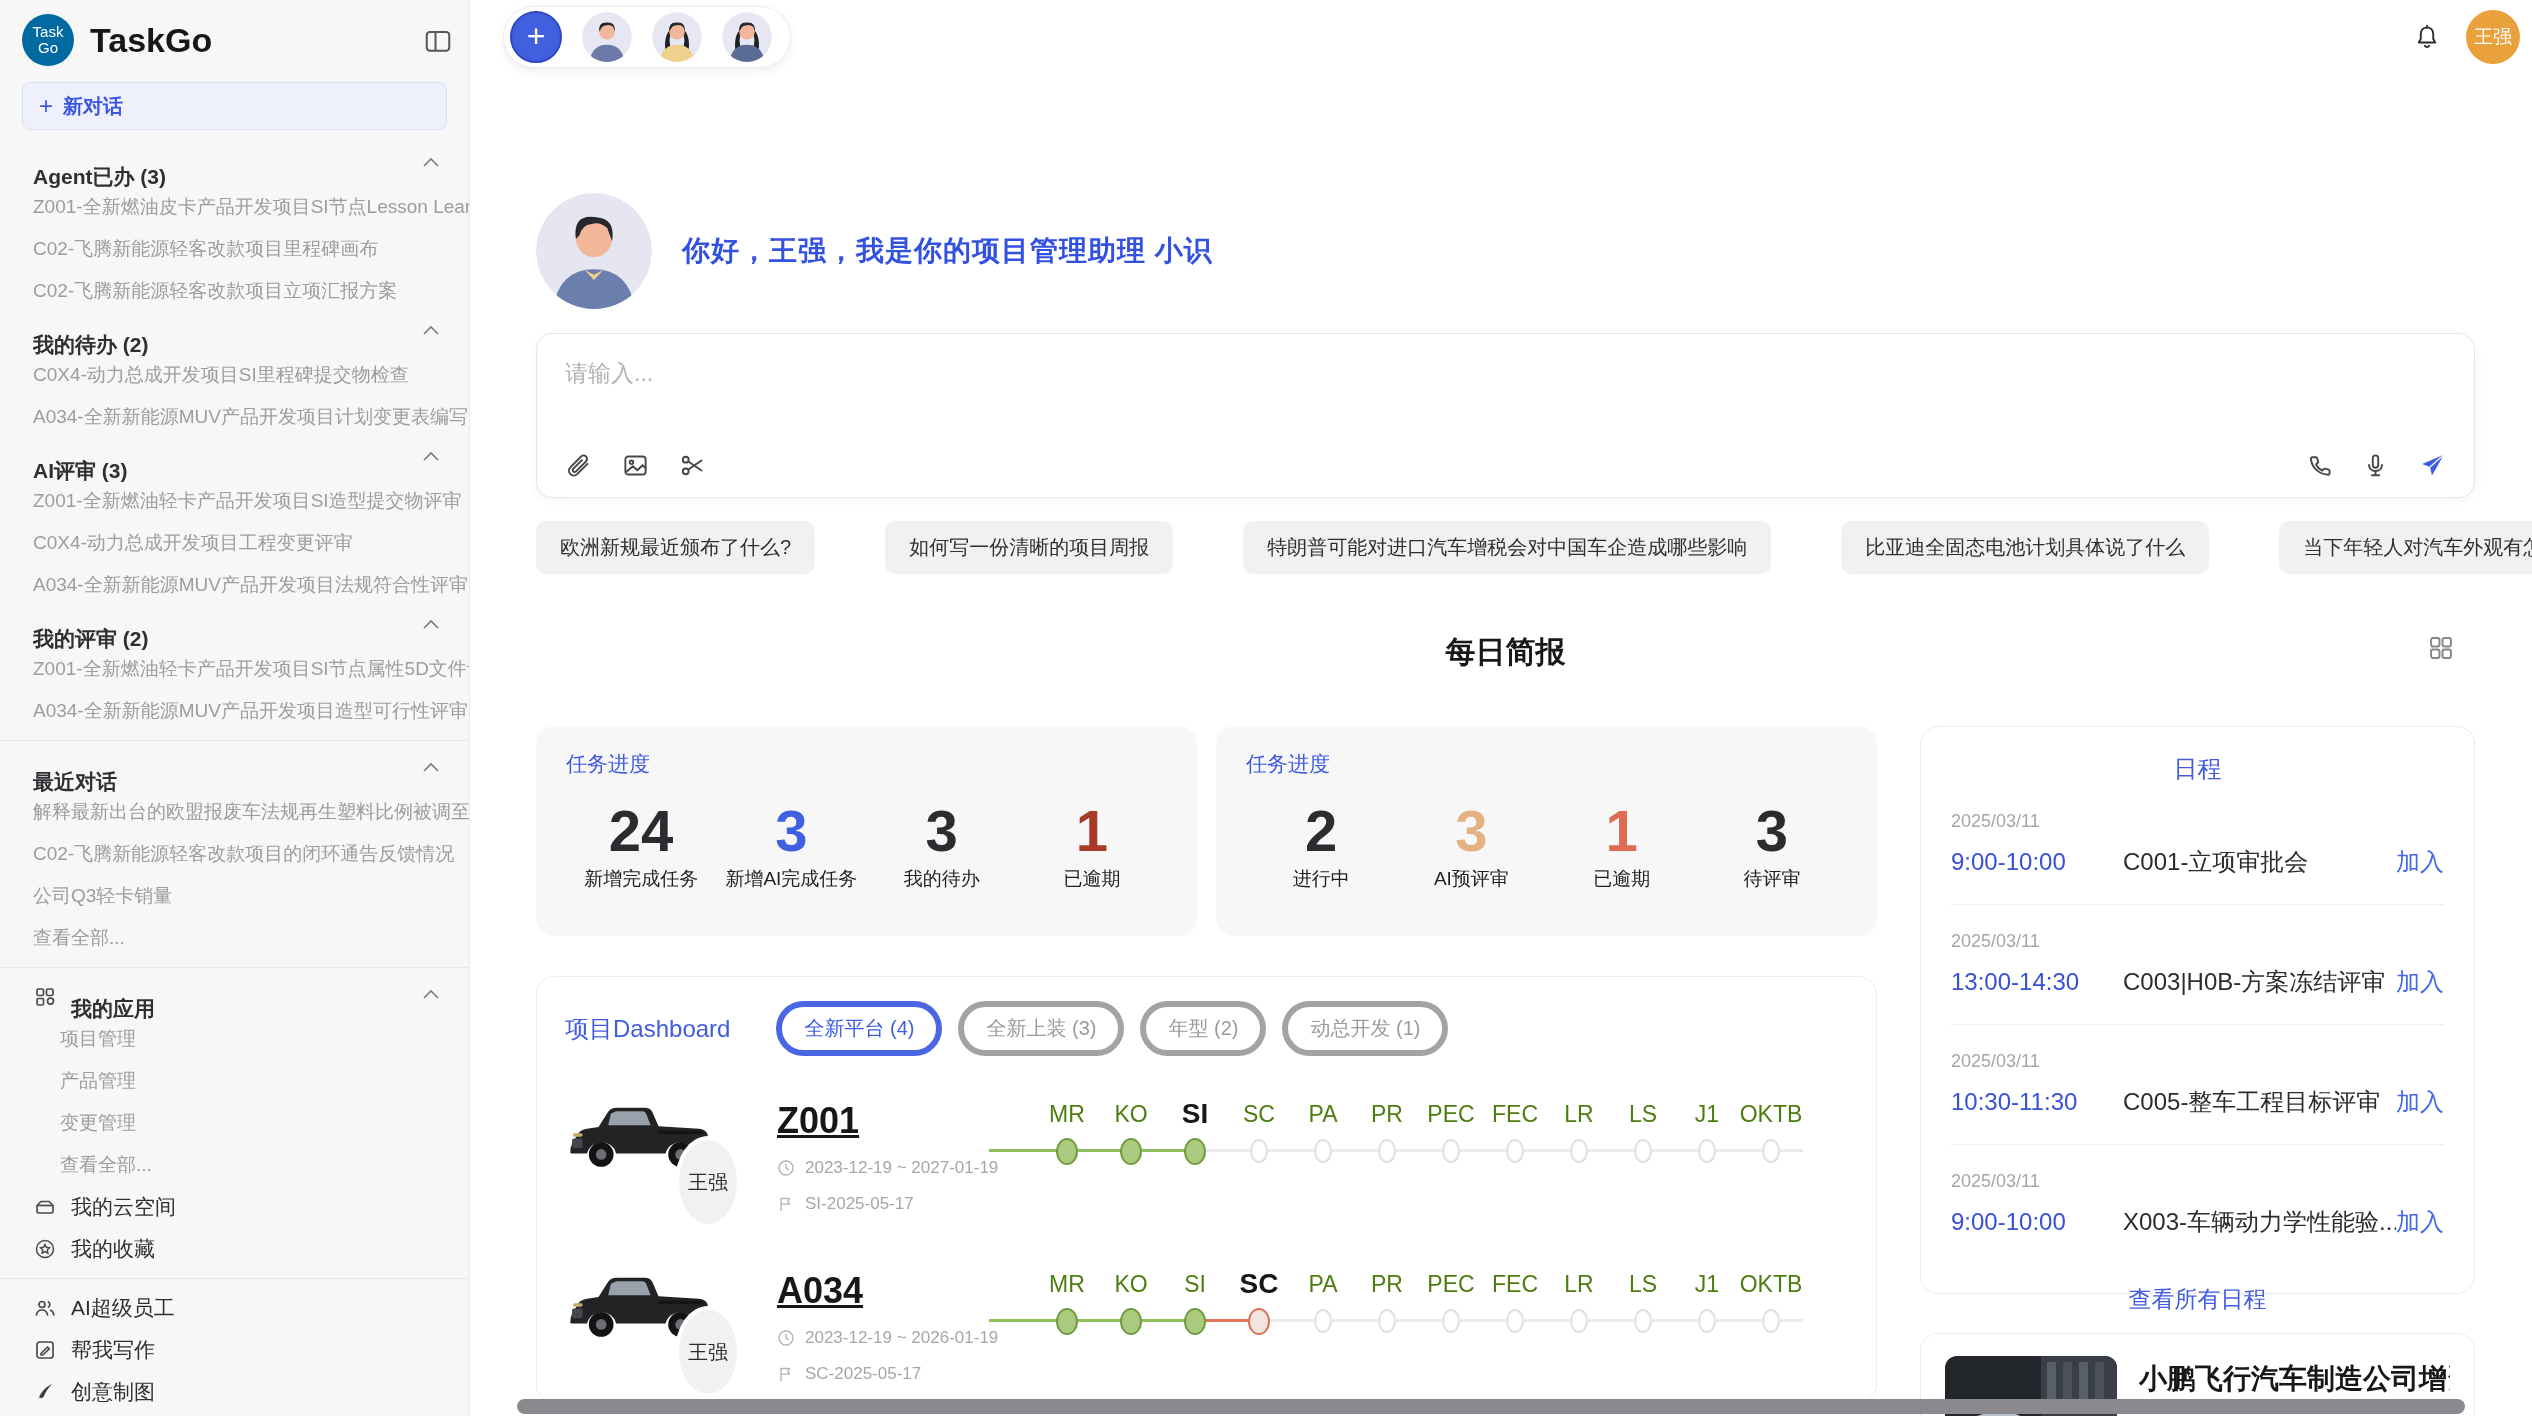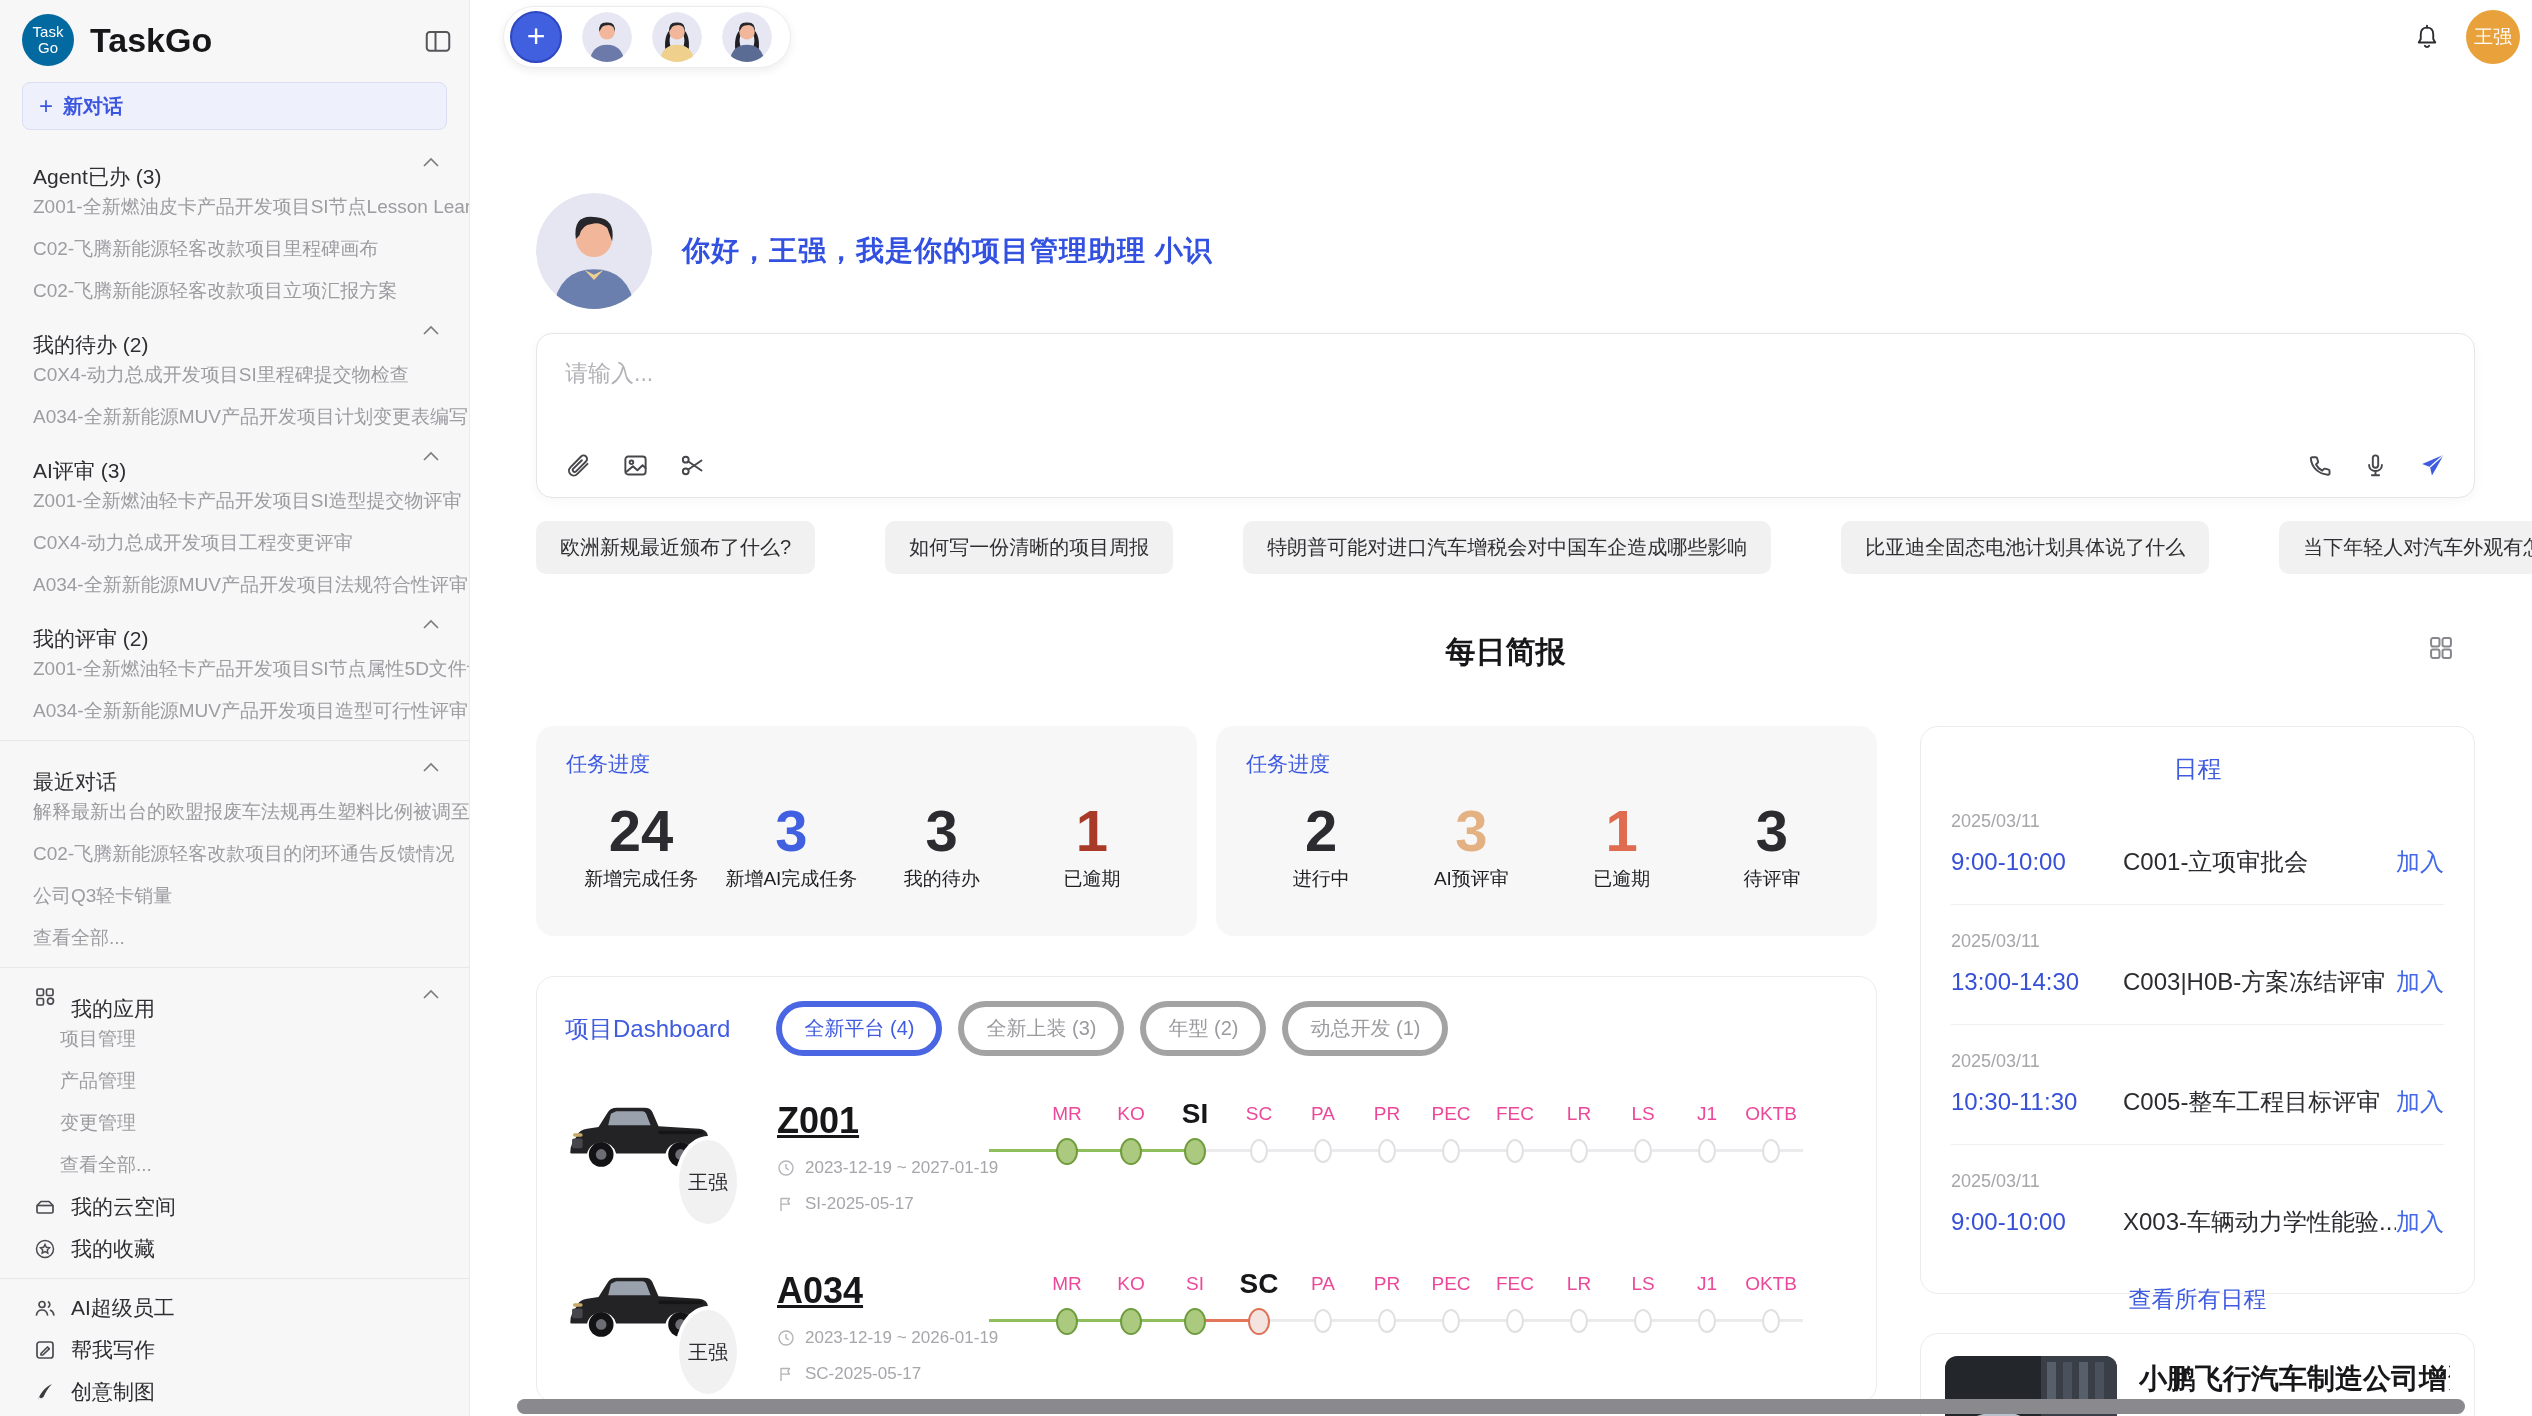--- a/index.html
+++ b/index.html
@@ -15,21 +15,21 @@
     display:flex; flex-direction:column; align-items:center; justify-content:center;
     font-size:15px; line-height:16px; font-weight:500; }
   .logo-title { font-size:34px; font-weight:700; color:#17171a; margin-left:16px; flex:1; }
   .collapse-btn { width:30px; height:26px; cursor:pointer; }
   .new-chat { margin:8px 22px 14px 22px; height:48px; border:1px solid #d9def3; background:#eef0fb;
     border-radius:8px; display:flex; align-items:center; padding:0 16px; cursor:pointer; }
   .new-chat .plus { color:#3a55e0; font-size:24px; font-weight:400; margin-right:10px; }
   .new-chat .lbl { color:#3a55e0; font-size:20px; font-weight:600; }
   .sb-scroll { padding:0 0 20px 0; }
   .sb-head { display:flex; align-items:center; height:42px; padding:0 28px 0 33px; cursor:pointer; }
-  .sb-head .t { flex:1; font-size:21px; color:#2f2f33; font-weight:400; white-space:nowrap; overflow:hidden;margin-top:24px; }
+  .sb-head .t { flex:1; font-size:21px; color:#2f2f33; font-weight:700; white-space:nowrap; overflow:hidden;margin-top:24px; }
   .sb-item { height:42px; line-height:42px; padding:0 14px 0 33px; font-size:19px; color:#9c9ca1;
     white-space:nowrap; overflow:hidden; cursor:pointer; }
   .sb-item.indent { padding-left:60px; }
   .sb-divider { height:1px; background:#e7e7e9; margin:8px 0; }
   .sb-row { display:flex; align-items:center; height:42px; padding:0 28px 0 33px; cursor:pointer; }
   .sb-row .ic { width:24px; height:24px; margin-right:14px; flex:none; }
   .sb-row .t { flex:1; font-size:21px; color:#2f2f33; font-weight:500; white-space:nowrap; overflow:hidden; }
 
   
   .main { flex:1; height:100%; overflow:hidden; position:relative; }
@@ -95,21 +95,21 @@
   .owner-badge { position:absolute; left:110px; top:42px; width:66px; height:92px; border-radius:50%;
     background:#f1f1f2; border:4px solid #fff; display:flex; align-items:center; justify-content:center;
     font-size:20px; color:#2b2b30; }
   .proj-info { width:258px; flex:none; padding-top:6px; }
   .proj-code { font-size:36px; font-weight:700; color:#17171a;text-decoration:underline; }
   .proj-meta { display:flex; align-items:center; gap:10px; margin-top:16px; color:#a6a6ab; font-size:17px; white-space:nowrap; }
   .proj-meta .mic { width:18px; height:18px; flex:none; }
   .track { flex:1; padding-top:0; }
   .track-cells { display:flex; }
   .cell { width:64px; flex:none; position:relative; }
-  .cell .lbl { display:block; text-align:center; font-size:19px; color:#ec4899; height:40px; line-height:40px; white-space:nowrap; }
+  .cell .lbl { display:block; text-align:center; font-size:23px; color:#4d7c0f; height:40px; line-height:40px; white-space:nowrap; }
   .cell .lbl.active { font-size:28px; font-weight:700; color:#17171a; }
   .dotrow { position:relative; height:30px; margin-top:2px; }
   .seg { position:absolute; top:13px; height:3px; }
   .seg.l { left:-0px; width:50%; }
   .seg.r { right:0; width:50%; }
   .seg.lead { left:-46px; width:46px; }
   .seg.green { background:#8fbe5d; } .seg.orange { background:#e2765a; } .seg.gray { background:#ebebed; }
   .dot { position:absolute; left:50%; transform:translateX(-50%); top:2px; border-radius:50%; background:#fff; }
   .dot.todo { width:18px; height:24px; border:2px solid #e0e0e2; top:3px; }
   .dot.done { width:22px; height:27px; border:2px solid #6f9d3e; background:#abc97f; }

